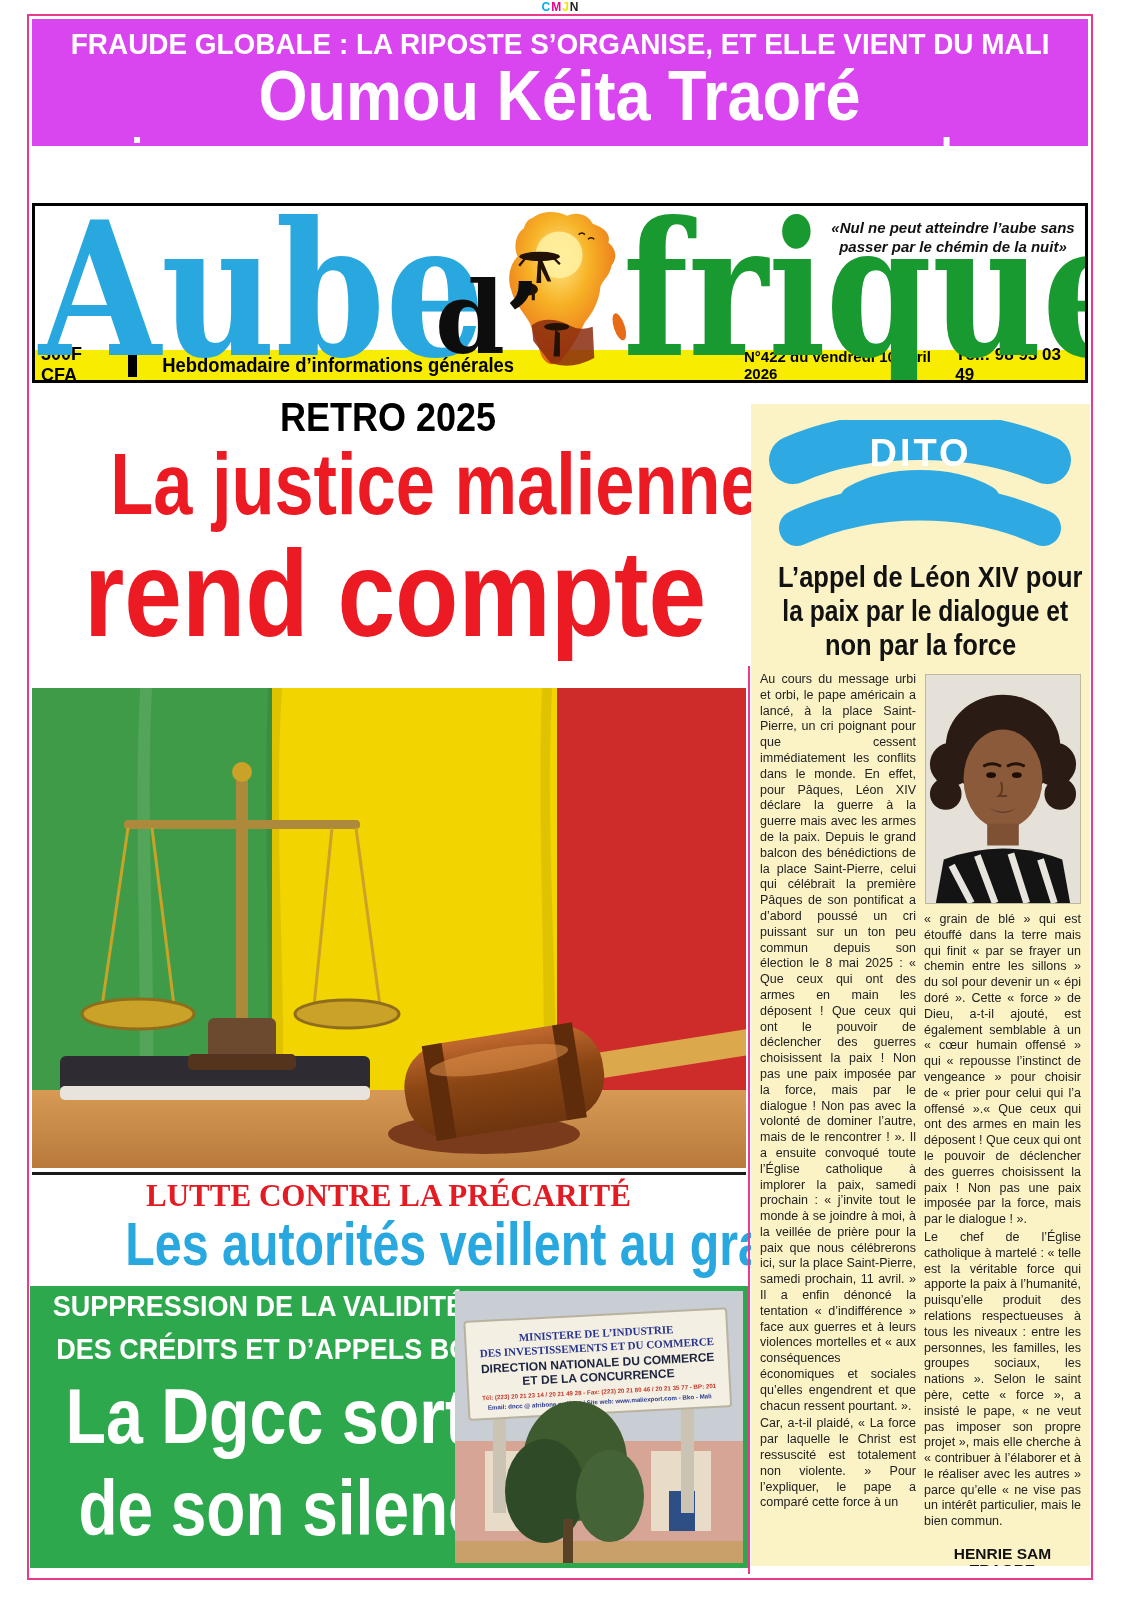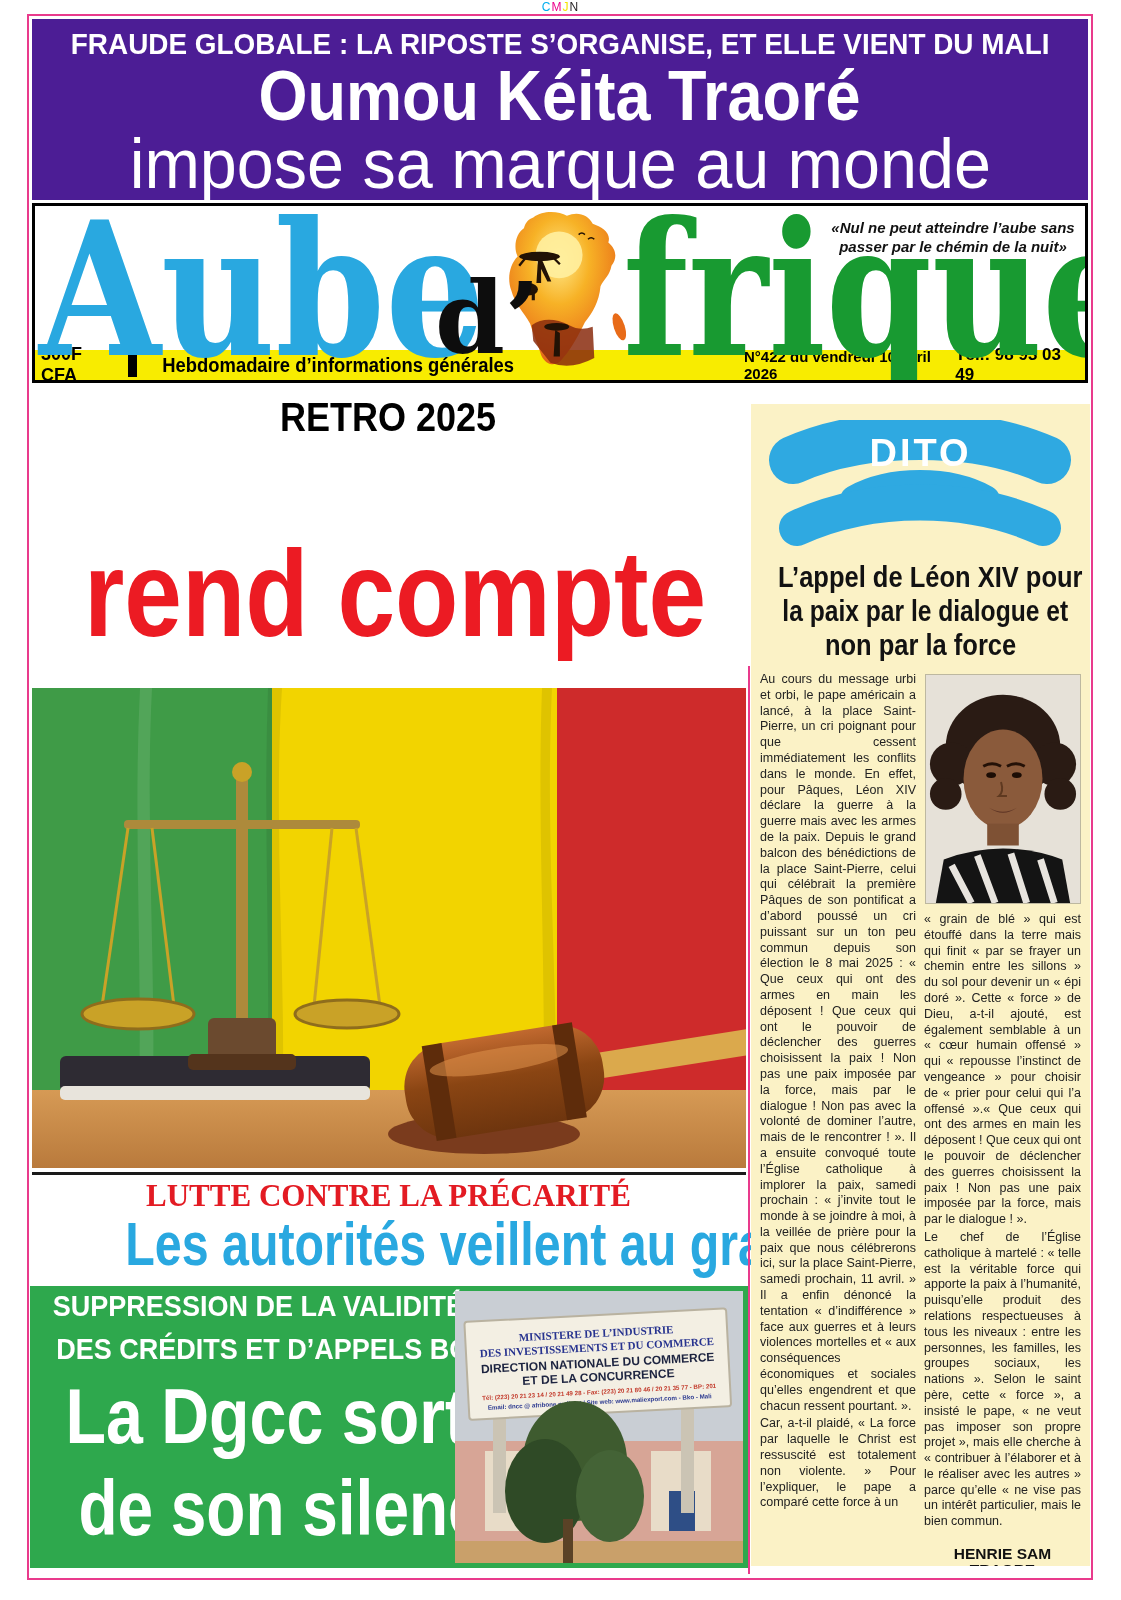--- a/index.html
+++ b/index.html
@@ -1,28 +1,28 @@
 <!DOCTYPE html>
 <html><head>
 <meta charset="utf-8">
 <style>
   * { margin:0; padding:0; box-sizing:border-box; }
   html,body { background:#ffffff; }
   .page { position:relative; width:1121px; height:1600px; background:#fff; overflow:hidden;
           font-family:"Liberation Sans", sans-serif; }
   .cmjn { position:absolute; top:0; left:0; width:100%; text-align:center;
-          font-size:12px; font-weight:normal; letter-spacing:1px; height:14px; }
+          font-size:12px; font-weight:bold; letter-spacing:1px; height:14px; }
   .cmjn span { display:inline-block; }
   .frame { position:absolute; left:27px; top:14px; width:1066px; height:1566px;
            border:2px solid #e93a8c; background:#fff; }
   .cond { display:inline-block; transform:scaleX(var(--sx,0.85)); transform-origin:center;
           white-space:nowrap; }
   
-  .top-banner { position:absolute; left:3px; top:3px; width:1056px; height:181px;
-                background:#4c1d95; color:#fff; text-align:center; overflow:hidden; }
+  .top-banner { position:absolute; left:3px; top:3px; width:1056px; height:127px;
+                background:#d946ef; color:#fff; text-align:center; overflow:hidden; }
   .tb-kicker { padding-top:9px; font-size:30px; font-weight:bold; line-height:32px; }
   .tb-h1 { font-size:70px; font-weight:bold; line-height:68px; margin-top:2px; }
   .tb-h2 { font-size:70px; font-weight:normal; line-height:68px; }
   
   .masthead { position:absolute; left:3px; top:187px; width:1056px; height:180px;
               background:#fff; border:3px solid #000; overflow:hidden; }
   .mh-aube { position:absolute; left:4px; top:-8px; font-family:"DejaVu Serif", serif;
              font-weight:bold; font-size:185px; line-height:185px; color:#29a8e0;
              transform:scaleX(.85); transform-origin:left top; z-index:2; }
   .mh-d { position:absolute; left:400px; top:62px; font-family:"DejaVu Serif", serif;
@@ -139,20 +139,23 @@
         <span class="mh-sep"></span>
         <span class="mh-sub"><span class="cond" style="--sx:.92">Hebdomadaire d’informations générales</span></span>
         <span class="mh-issue">N°422 du vendredi 10 avril 2026</span>
         <span class="mh-phone">Tél.: 98 93 03 49</span>
       </div>
     </div>
 
     <div class="leftcol">
       <div class="ls-kicker">
         <span class="cond" style="--sx:.9">RETRO 2025</span>
+      </div>
+      <div class="ls-h1">
+        <span class="cond" style="--sx:.8">La justice malienne</span>
       </div>
       <div class="ls-h2">
         <span class="cond" style="--sx:.85">rend compte</span>
       </div>
 
       <svg class="ls-photo" viewBox="0 0 714 480" preserveAspectRatio="none">
         <defs>
           <linearGradient id="tbl" x1="0" y1="0" x2="0" y2="1">
             <stop offset="0%" stop-color="#d69a55"></stop>
               <stop offset="100%" stop-color="#b97a3c"></stop>

